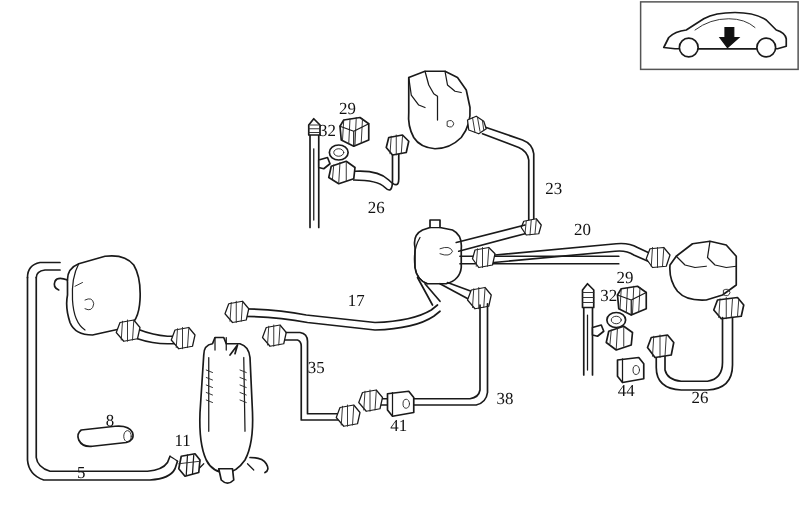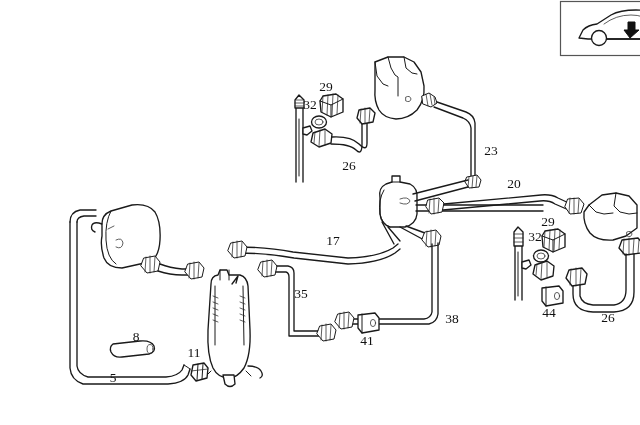--- a/index.html
+++ b/index.html
@@ -12,21 +12,20 @@
     height: 425px;
     position: relative;
     overflow: hidden;
     font-family: "Liberation Serif", serif;
   }
   #diagram-root {
     position: absolute;
     inset: 0;
     width: 508px;
     height: 425px;
-    padding-left: 48px;
   }
   svg.diagram {
     display: block;
     width: 640px;
     height: 425px;
   }
   .ln {
     fill: none;
     stroke: #1a1a1a;
     stroke-width: 1.35;

